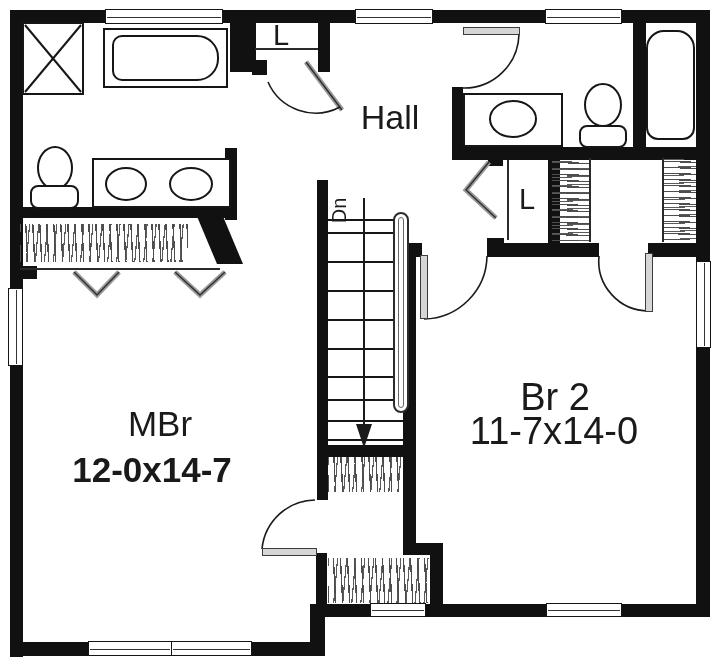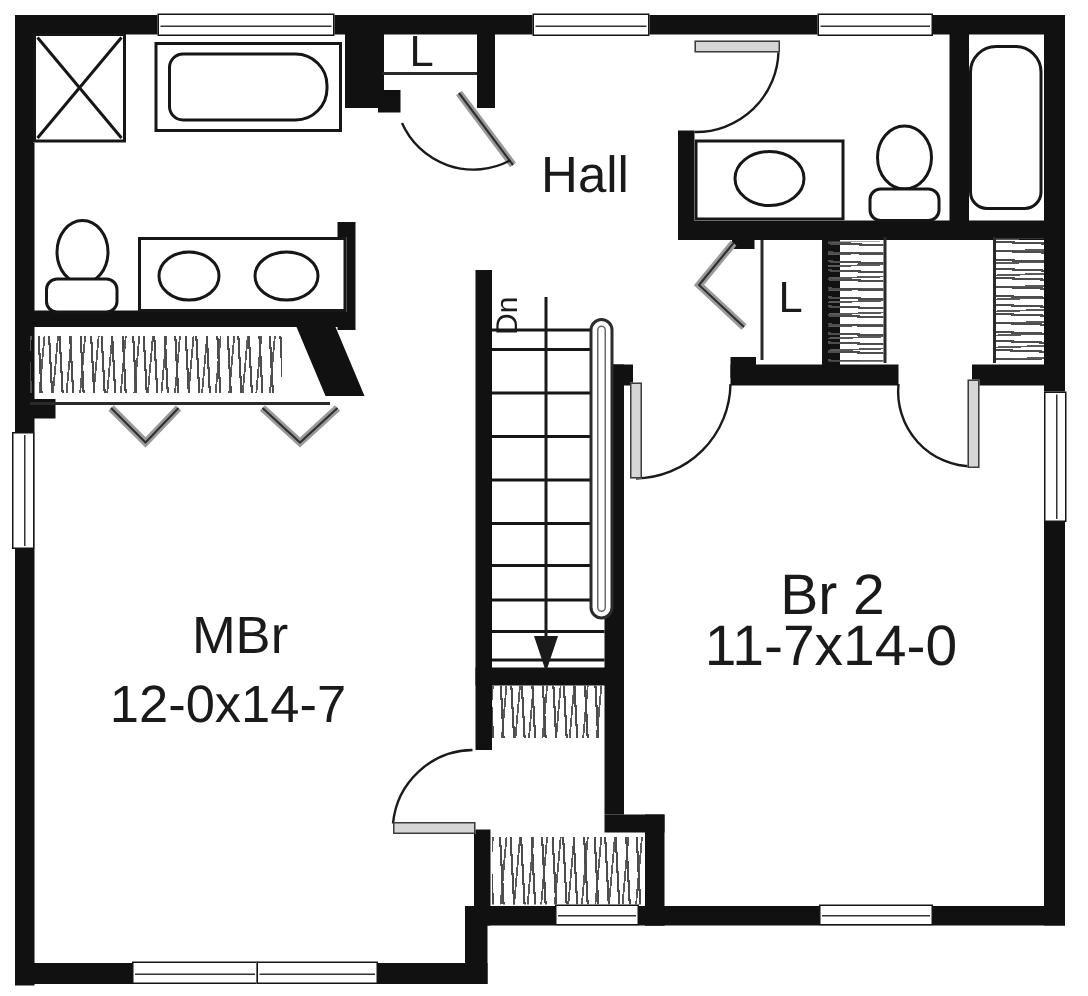--- a/index.html
+++ b/index.html
@@ -148,20 +148,20 @@
     <polygon points="356,424 372,424 364,448" fill="#1a1a1a"></polygon>
   </svg>
 
   <div class="leaf" style="left:463px;top:27px;width:57px;height:8px;"></div>
   <div class="leaf" style="left:420px;top:255px;width:8px;height:64px;"></div>
   <div class="leaf" style="left:645px;top:253px;width:8px;height:59px;"></div>
   <div class="leaf" style="left:262px;top:548px;width:55px;height:8px;"></div>
 
   <div class="label" style="left:338px;top:100px;width:104px;font-size:34px;">Hall</div>
   <div class="label" style="left:85px;top:406px;width:150px;font-size:35px;">MBr</div>
-  <div class="label" style="left:42px;top:452px;width:220px;font-size:35px;">12-0x14-7</div>
+  <div class="label" style="left:42px;top:452px;width:220px;font-size:35px;font-weight:bold;">12-0x14-7</div>
   <div class="label" style="left:480px;top:378px;width:150px;font-size:38px;">Br 2</div>
   <div class="label" style="left:444px;top:412px;width:220px;font-size:38px;">11-7x14-0</div>
   <div class="label" style="left:261px;top:20px;width:40px;font-size:29px;">L</div>
   <div class="label" style="left:507px;top:184px;width:40px;font-size:29px;">L</div>
   <div class="label" style="left:317px;top:200px;width:44px;font-size:20px;transform:rotate(-90deg);">Dn</div>
 
 </div>
 
 </body></html>

